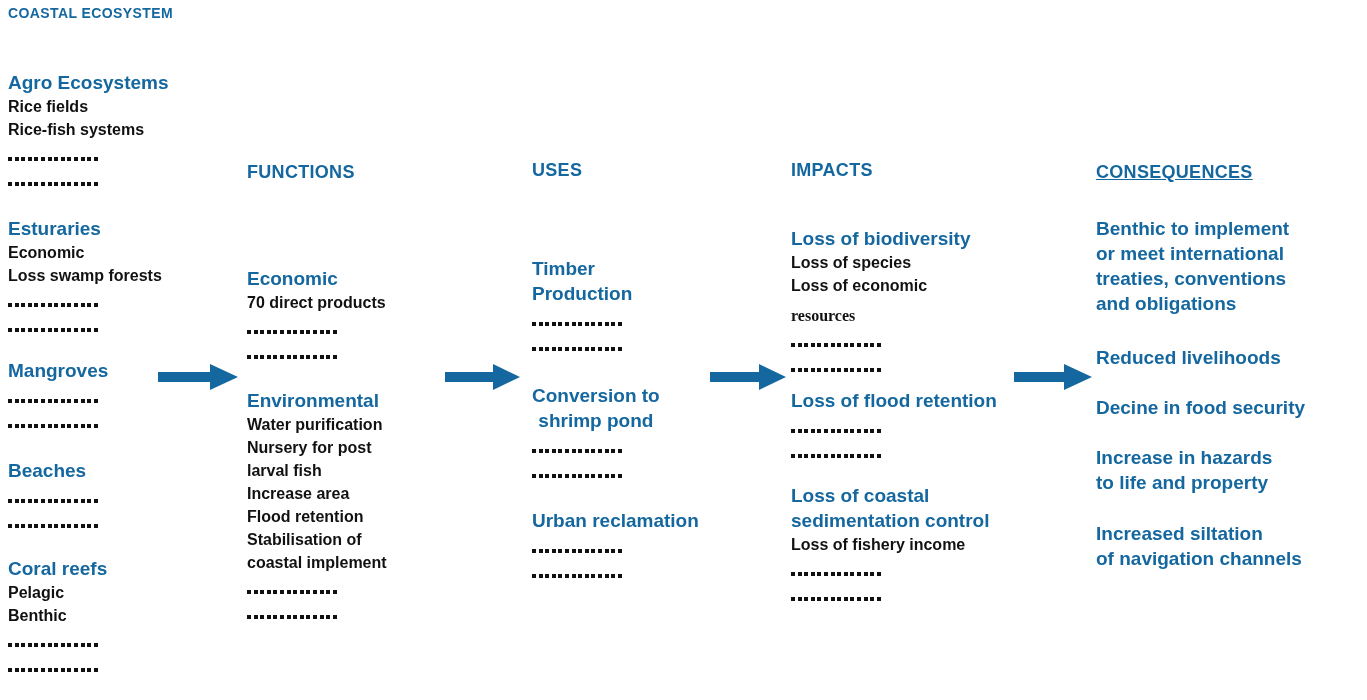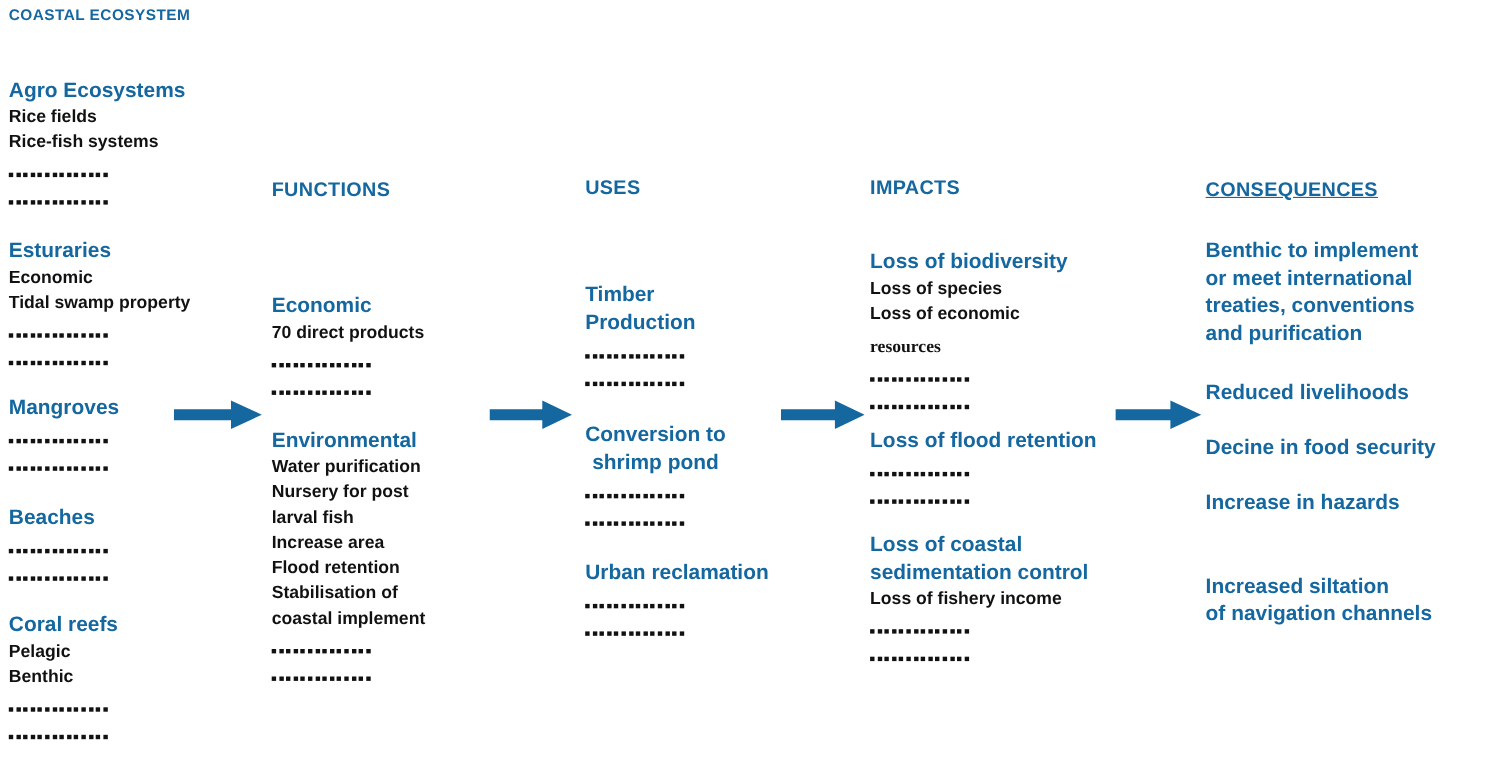--- a/index.html
+++ b/index.html
@@ -129,21 +129,21 @@
         <span class="d"></span>
         <span class="d"></span>
         <span class="d"></span>
         <span class="d"></span>
       </div>
   </div>
 
   <div class="block" style="left:8px; top:216px;">
     <div class="line head">Esturaries</div>
     <div class="line sub">Economic</div>
-    <div class="line sub">Tidal swamp property</div>
+    <div class="line sub">Loss swamp forests</div>
     <div class="dots first">
         <span class="d"></span>
         <span class="d"></span>
         <span class="d"></span>
         <span class="d"></span>
         <span class="d"></span>
         <span class="d"></span>
         <span class="d"></span>
         <span class="d"></span>
         <span class="d"></span>
@@ -597,33 +597,34 @@
   </div>
 
   <svg class="abs arrow" style="left:1014px; top:363px;" width="78" height="28" viewBox="0 0 78 28">
     <path d="M0,9 L50,9 L50,1 L78,14 L50,27 L50,19 L0,19 Z" fill="#14679f"></path>
   </svg>
 
   <div class="block" style="left:1096px; top:216px;">
     <div class="line head">Benthic to implement</div>
     <div class="line head">or meet international</div>
     <div class="line head">treaties, conventions</div>
-    <div class="line head">and purification</div>
+    <div class="line head">and obligations</div>
   </div>
 
   <div class="block" style="left:1096px; top:345px;">
     <div class="line head">Reduced livelihoods</div>
   </div>
 
   <div class="block" style="left:1096px; top:395px;">
     <div class="line head">Decine in food security</div>
   </div>
 
   <div class="block" style="left:1096px; top:445px;">
     <div class="line head">Increase in hazards</div>
+    <div class="line head">to life and property</div>
   </div>
 
   <div class="block" style="left:1096px; top:521px;">
     <div class="line head">Increased siltation</div>
     <div class="line head">of navigation channels</div>
   </div>
 
 </div>
 
 </body></html>

